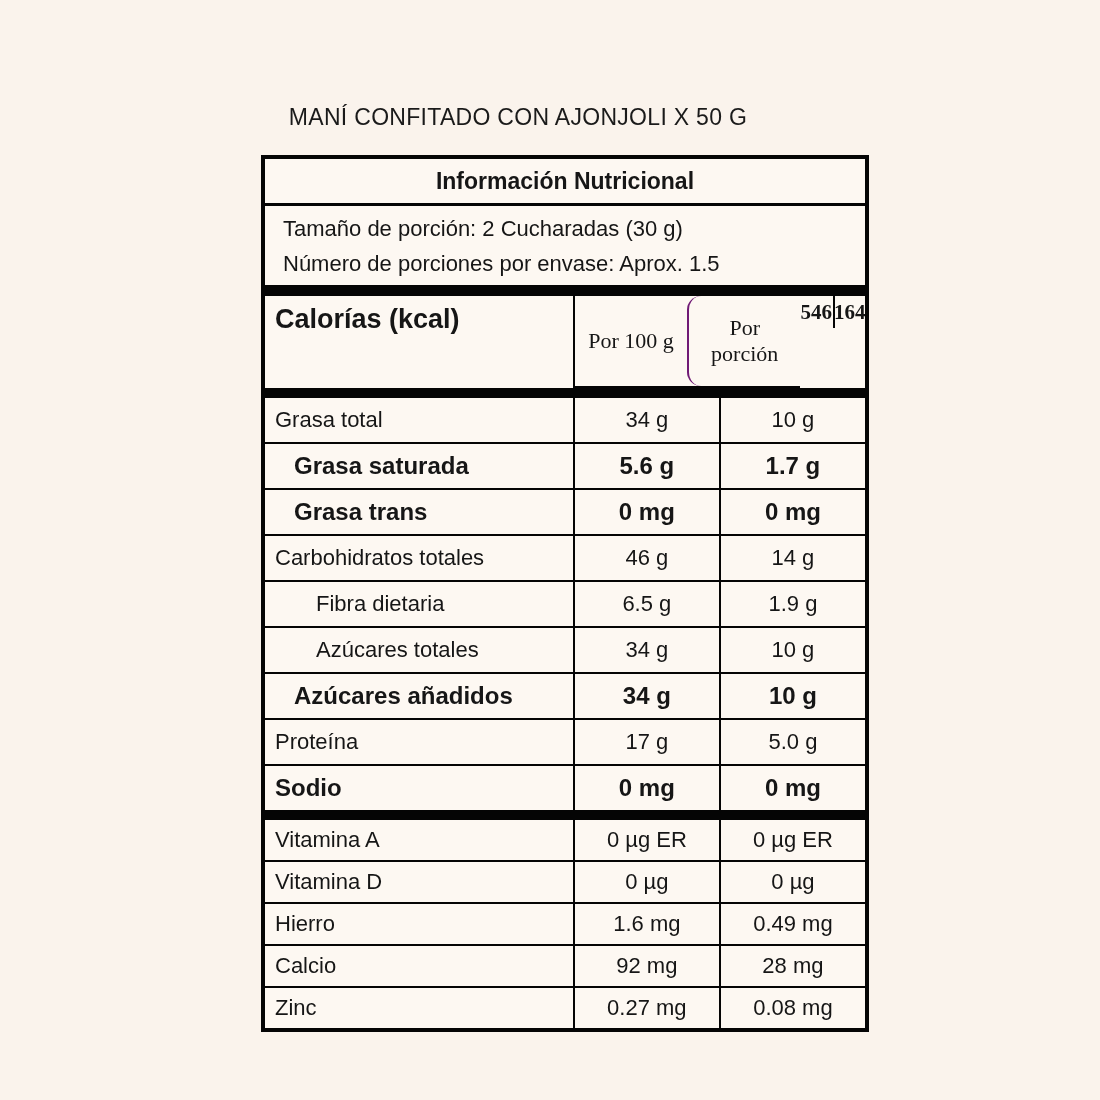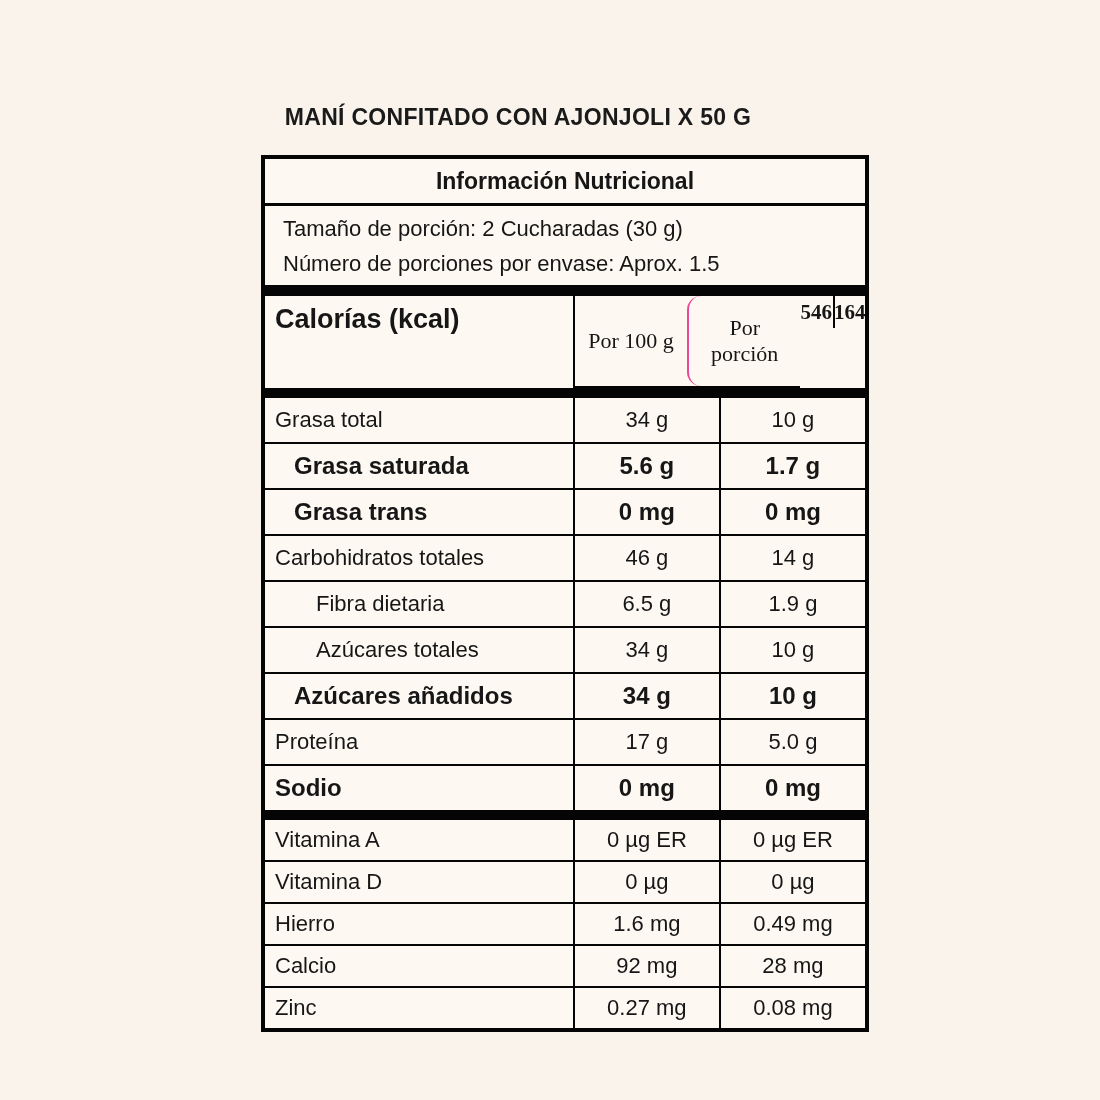--- a/index.html
+++ b/index.html
@@ -12,21 +12,21 @@
     color: #161616;
     position: relative;
   }
   .page-title {
     position: absolute;
     top: 104px;
     left: 0;
     width: 1036px;
     text-align: center;
     font-size: 23px;
-    font-weight: bold;
+    font-weight: normal;
     letter-spacing: 0.3px;
     color: #1a1a1a;
   }
   .label-box {
     position: absolute;
     left: 261px;
     top: 155px;
     width: 608px;
     box-sizing: border-box;
     border: 4px solid #050505;
@@ -68,21 +68,21 @@
     font-size: 27px;
     font-weight: bold;
   }
   .cal-right { flex: 1; display: flex; flex-direction: row; border-left: 2px solid #050505; font-family: Liberation Serif, serif; }
   .cal-heads { flex: 1; display: flex; border-bottom: 2px solid #050505; }
   .cal-heads .ch {
     width: 50%; box-sizing: border-box;
     display: flex; align-items: center; justify-content: center;
     font-size: 22px; text-align: center; line-height: 26px;
   }
-  .cal-heads .ch + .ch { border-left: 2px solid #ec4899; border-radius: 14px; }
+  .cal-heads .ch + .ch { border-left: 2px solid #701a75; border-radius: 14px; }
   .cal-heads .ch .wrap { display: inline-block; max-width: 92px; }
   .cal-vals { height: 32px; display: flex; }
   .cal-vals .cv {
     width: 50%; box-sizing: border-box;
     display: flex; align-items: center; justify-content: center;
     font-size: 21px; font-weight: bold;
   }
   .cal-vals .cv + .cv { border-left: 2px solid #050505; }
   
   .nrow { display: flex; height: 44px; }

